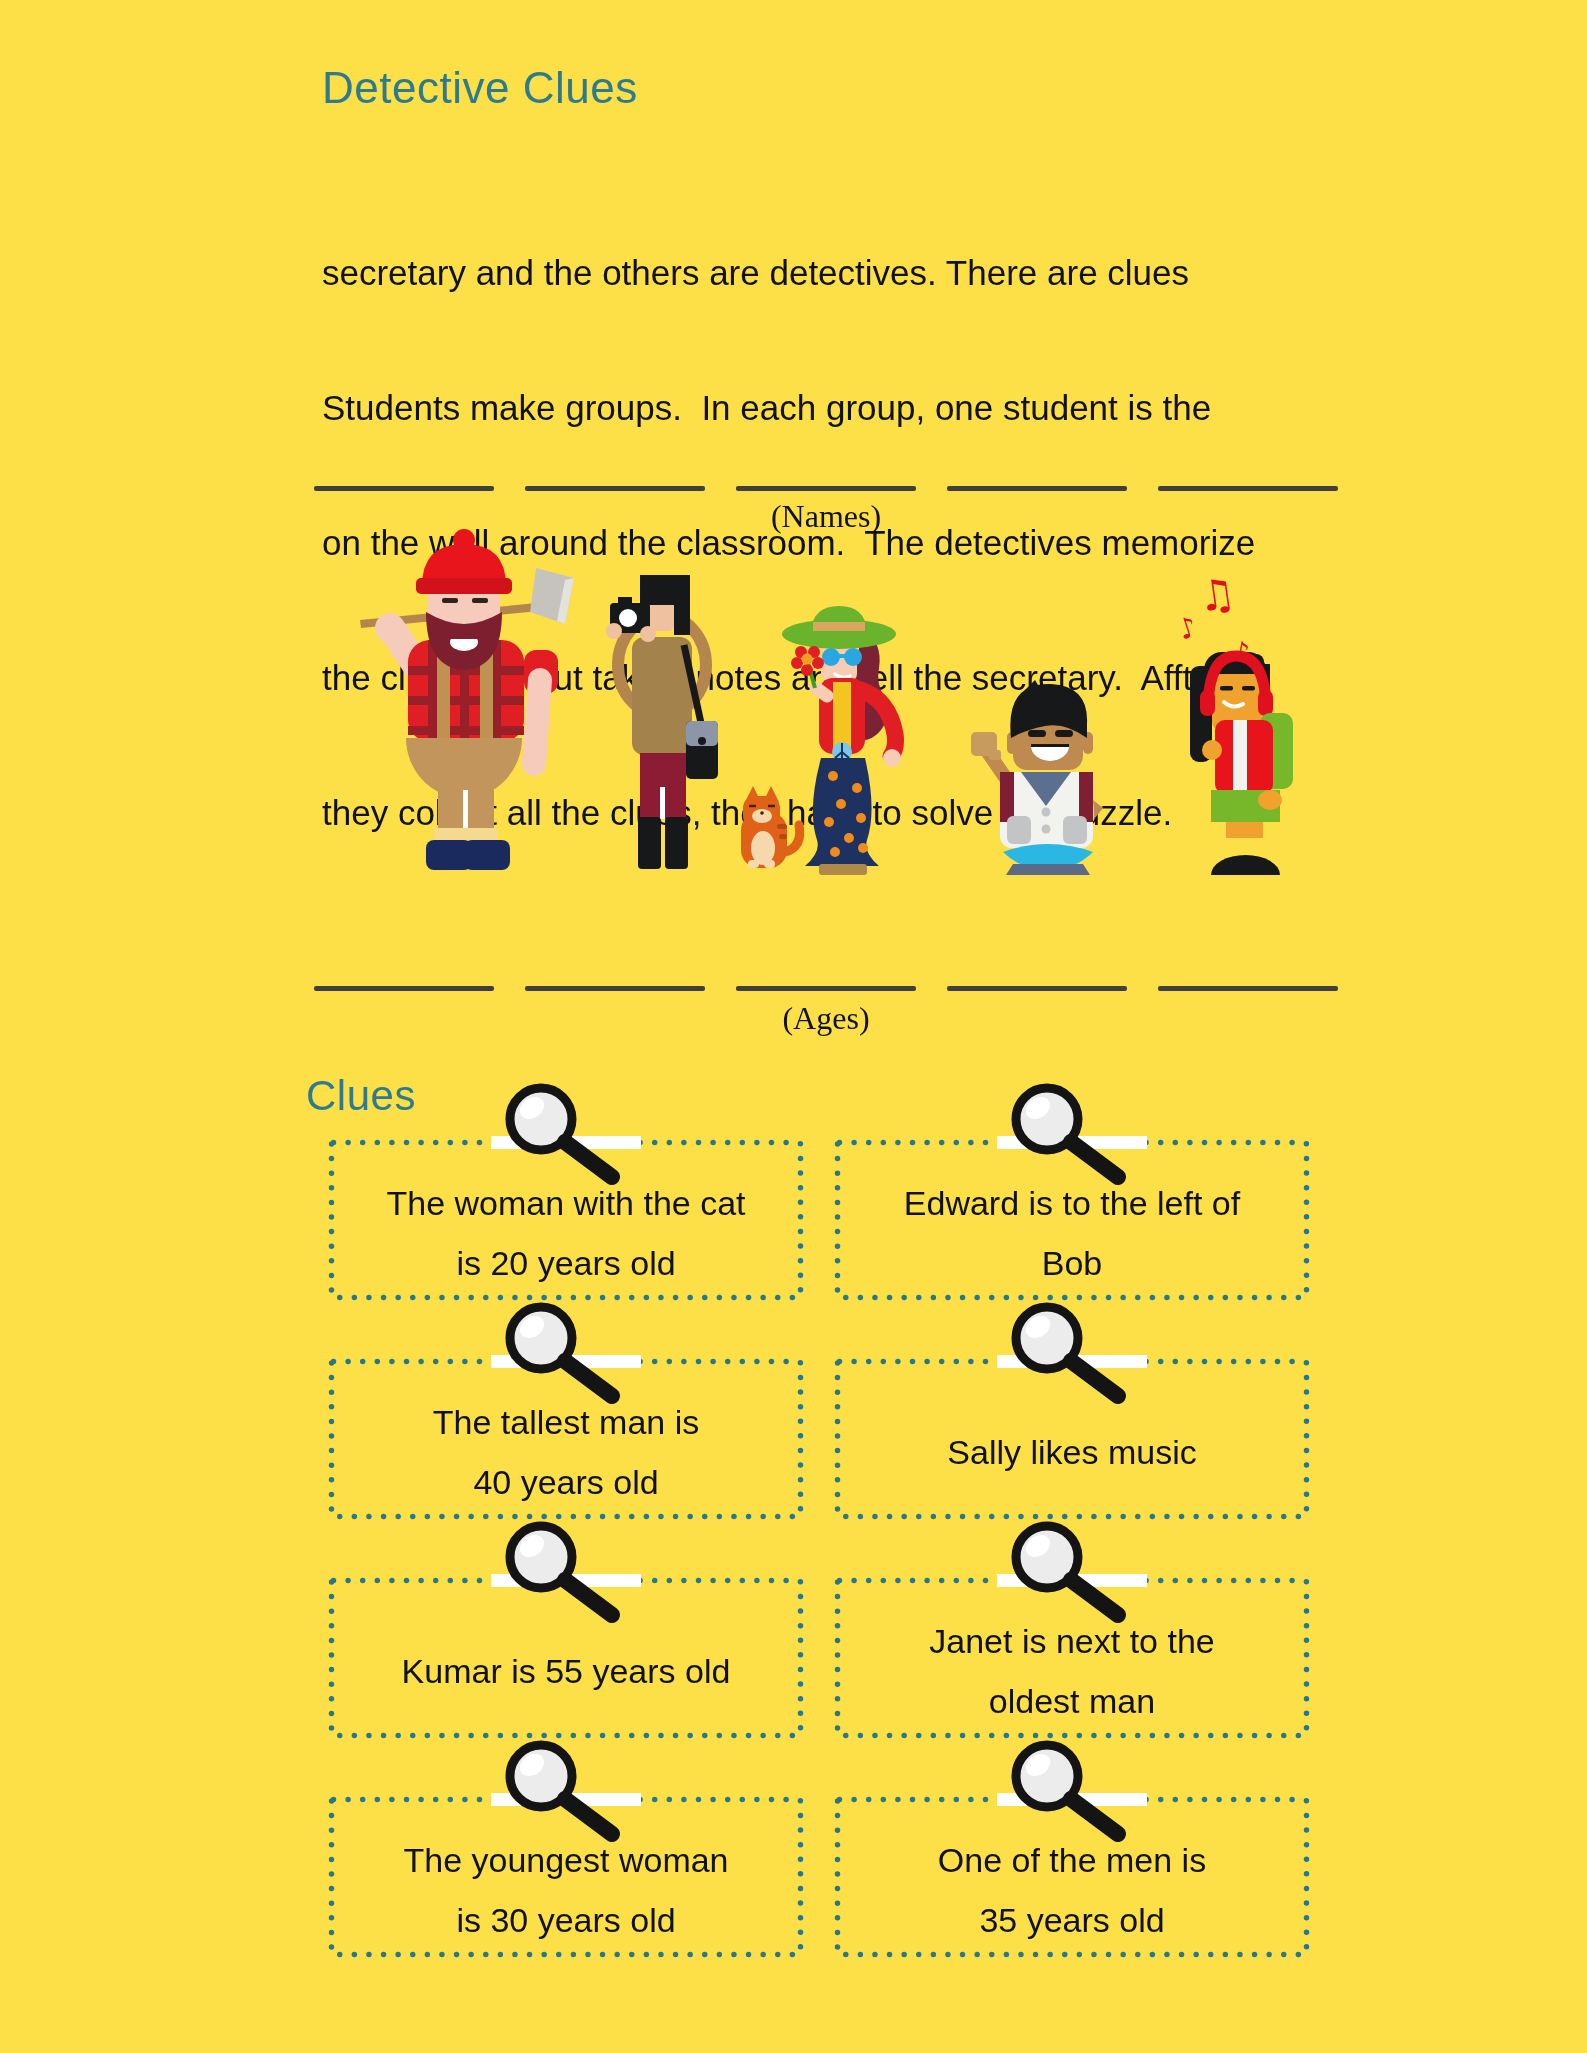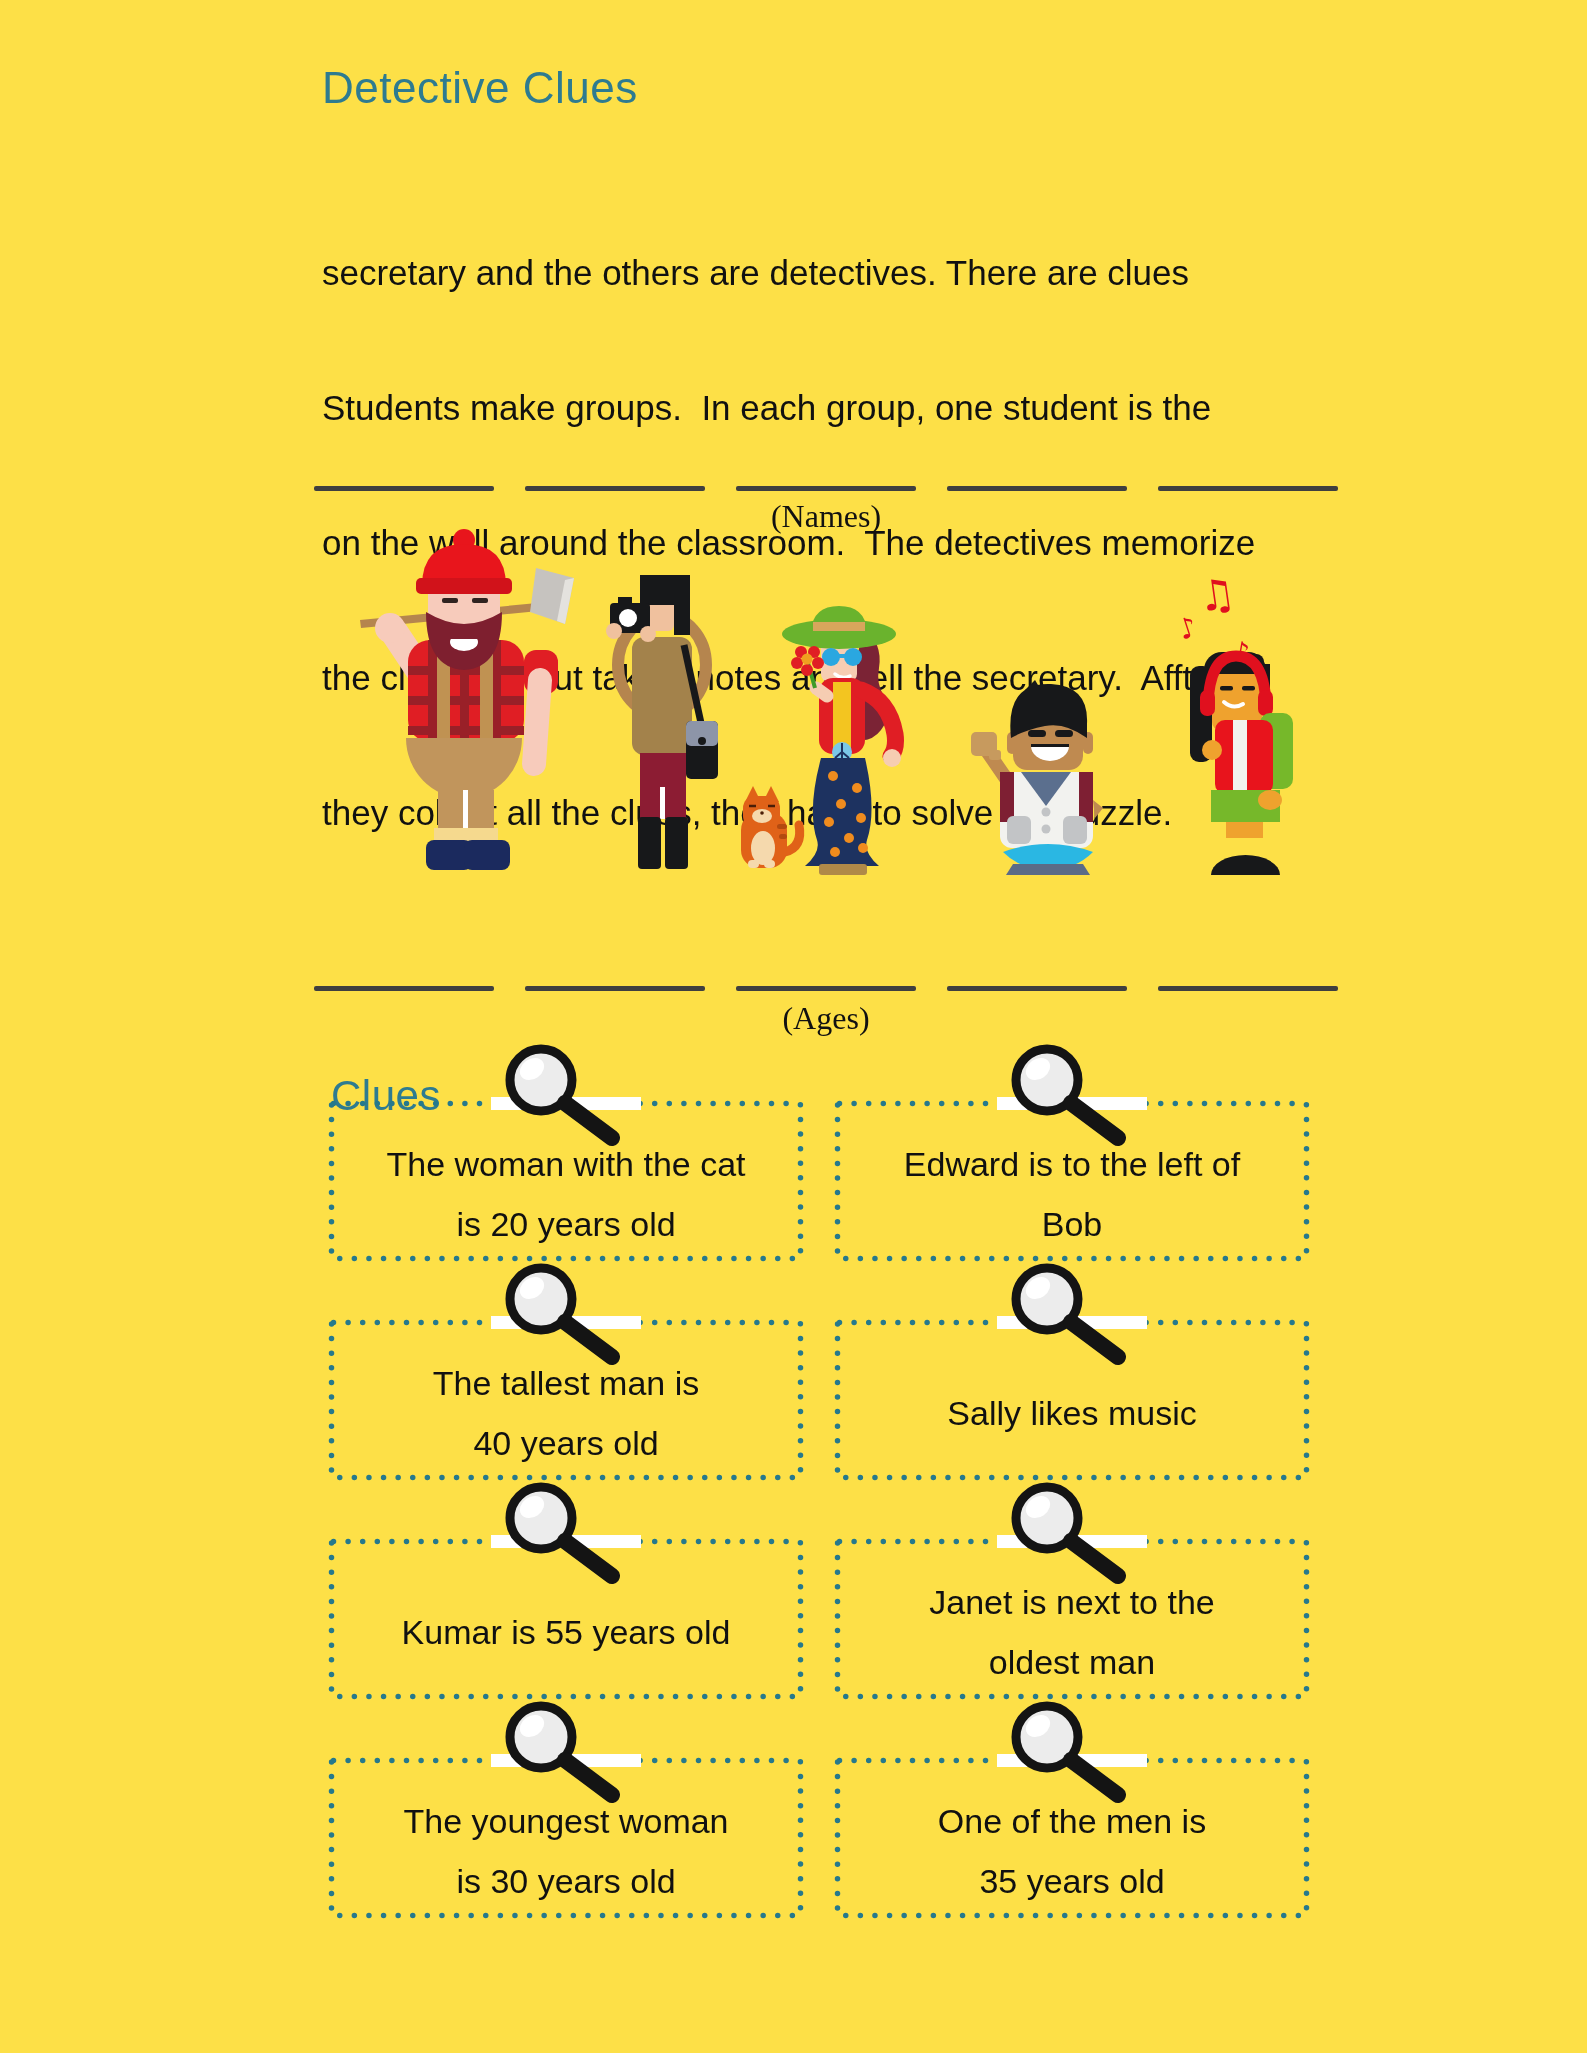--- a/index.html
+++ b/index.html
@@ -20,25 +20,25 @@
     display:flex; gap:31px;
   }
   .blank-row .blank { flex:1; height:5px; background:#3f3f3f; border-radius:2px; }
   .row-label {
     position:absolute; left:314px; width:1024px; text-align:center;
     font-size:32px;
     font-family:Liberation Serif, serif;
   }
   .figure { position:absolute; }
   .clues-heading {
-    position:absolute; left:331px; top:1072px;
+    position:absolute; left:306px; top:1072px;
     font-size:42px; color:#2e7b90; letter-spacing:0.5px;text-align:right;
   }
   .clue-grid {
-    position:absolute; left:327px; top:1099px;
+    position:absolute; left:327px; top:1138px;
     display:grid; grid-template-columns:478px 478px;
     grid-auto-rows:164px; column-gap:28px; row-gap:55px;
   }
   .clue-box {
     position:relative; width:478px; height:164px; box-sizing:border-box;
     display:flex; flex-direction:column; justify-content:center; align-items:center;
     padding-top:26px;
   }
   .clue-box .dots { position:absolute; left:0; top:0; width:478px; height:164px; }
   .clue-box .icon-bg {

